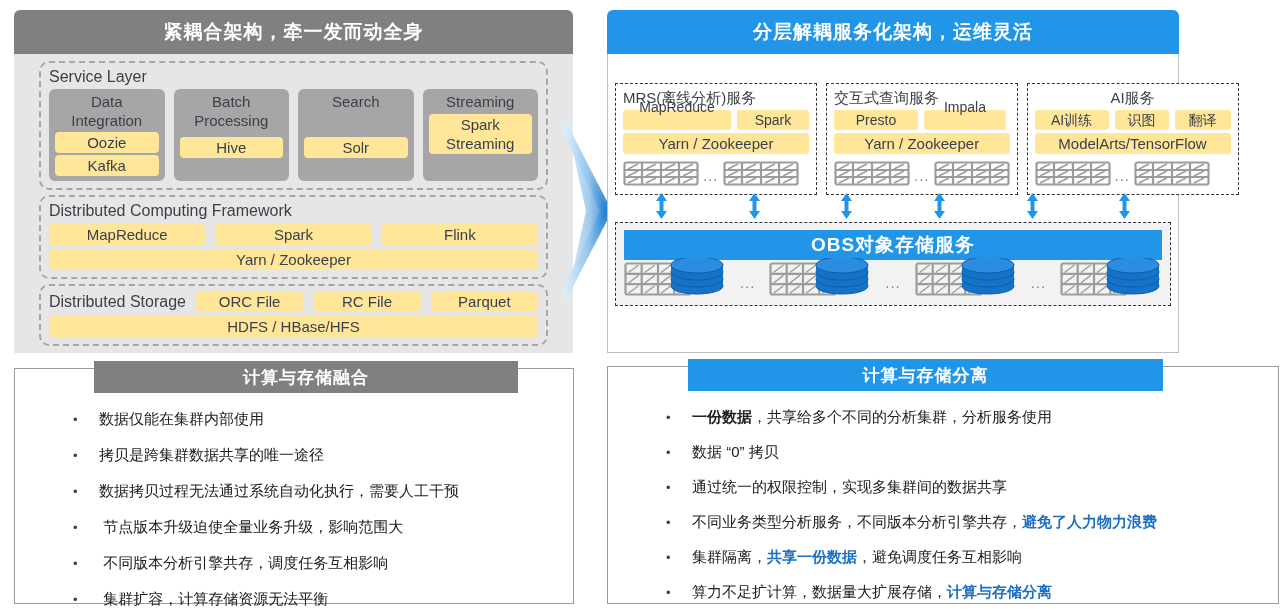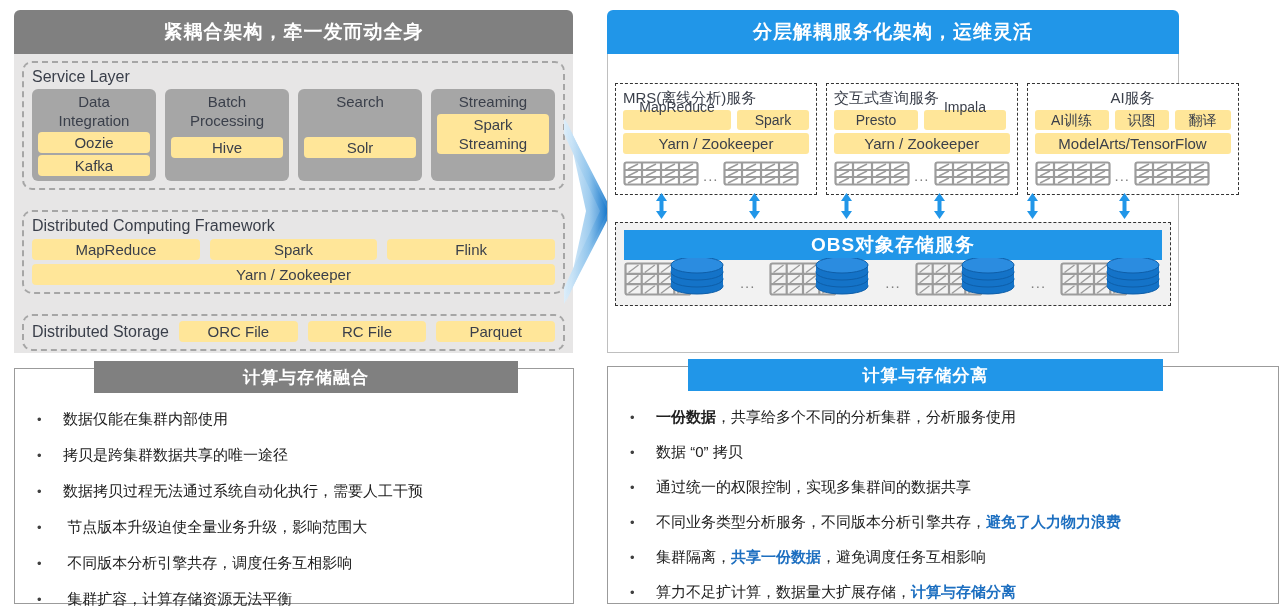--- a/index.html
+++ b/index.html
@@ -16,22 +16,22 @@
     position:absolute;left:14px;top:10px;width:559px;height:343px;
   }
   .arch-header{
     height:44px;border-radius:6px 6px 0 0;
     display:flex;align-items:center;justify-content:center;
     color:#ffffff;font-weight:bold;font-size:19px;letter-spacing:1px;
   }
   .arch-header.gray{background:#808080;}
   .arch-header.blue{background:#2196E8;}
   .arch-body{
-    background:#E7E6E6;height:299px;box-sizing:border-box;padding:7px 8px;
-    display:flex;flex-direction:column;gap:20px;
+    background:#E7E6E6;height:299px;box-sizing:border-box;padding:7px 25px;
+    display:flex;flex-direction:column;gap:5px;
   }
   .dash-group{
     border:2.5px dashed #A6A6A6;border-radius:10px;
     padding:4px 8px 7px 8px;position:relative;
   }
   .dash-label{
     font-size:16px;color:#3A3F4A;line-height:20px;
   }
   .svc-row{display:flex;gap:9px;margin-top:2px;}
   .svc-box{
@@ -44,21 +44,21 @@
     background:#FFE699;border-radius:4px;color:#3A3F4A;
     font-size:15px;text-align:center;line-height:19px;
     padding:1px 4px;margin-top:3px;
   }
   .pill.tight{margin-top:2px;}
   .comp-row{display:flex;gap:10px;margin-top:3px;}
   .comp-row .pill{flex:1;margin-top:0;}
   .full-pill{margin-top:4px;}
   .stor-line{display:flex;align-items:center;gap:10px;margin-top:1px;}
   .stor-line .dash-label{white-space:nowrap;}
-  .stor-line .pill{flex:1;margin-top:0;}
+  .stor-line .pill{flex:1;margin-top:0;border-radius:6px;}
 
   
   #center-arrow{position:absolute;left:556px;top:118px;width:66px;height:186px;}
 
   
   #right-arch{
     position:absolute;left:607px;top:10px;width:572px;height:343px;
   }
   .right-body{
     background:#ffffff;border:1px solid #BFBFBF;border-top:none;
@@ -104,21 +104,21 @@
   .stor-unit{display:flex;align-items:flex-end;}
   .obs-dots{color:#808080;font-size:15px;line-height:10px;letter-spacing:1px;
              padding:0 0 12px 0;flex:1;text-align:center;}
 
   
   .callout{position:absolute;}
   #left-callout{left:14px;top:368px;width:560px;height:236px;}
   #right-callout{left:607px;top:366px;width:672px;height:238px;}
   .callout-frame{
     border:1px solid #9b9b9b;background:#ffffff;
-    width:100%;height:100%;box-sizing:border-box;position:relative;
+    width:100%;height:100%;box-sizing:border-box;position:relative;padding-left:36px;
   }
   .callout-title{
     position:absolute;top:-8px;height:32px;
     display:flex;align-items:center;justify-content:center;
     color:#ffffff;font-weight:bold;font-size:17px;letter-spacing:1px;
   }
   #left-callout .callout-title{left:79px;width:424px;background:#808080;}
   #right-callout .callout-title{left:80px;width:475px;background:#2196E8;}
   .bullets{
     padding:42px 0 0 22px;display:flex;flex-direction:column;
@@ -181,20 +181,21 @@
       <div class="pill full-pill">Yarn / Zookeeper</div>
     </div>
 
     <div class="dash-group">
       <div class="stor-line">
         <div class="dash-label">Distributed Storage</div>
         <div class="pill">ORC File</div>
         <div class="pill">RC File</div>
         <div class="pill">Parquet</div>
       </div>
+      <div class="pill full-pill">HDFS / HBase/HFS</div>
     </div>
 
   </div>
 </div>
 
 <div id="center-arrow">
   <svg width="66" height="186" viewBox="0 0 66 186">
     <defs>
       <linearGradient id="agrad" x1="0" y1="0" x2="1" y2="0">
         <stop offset="0%" stop-color="#DDEEFA"></stop>

